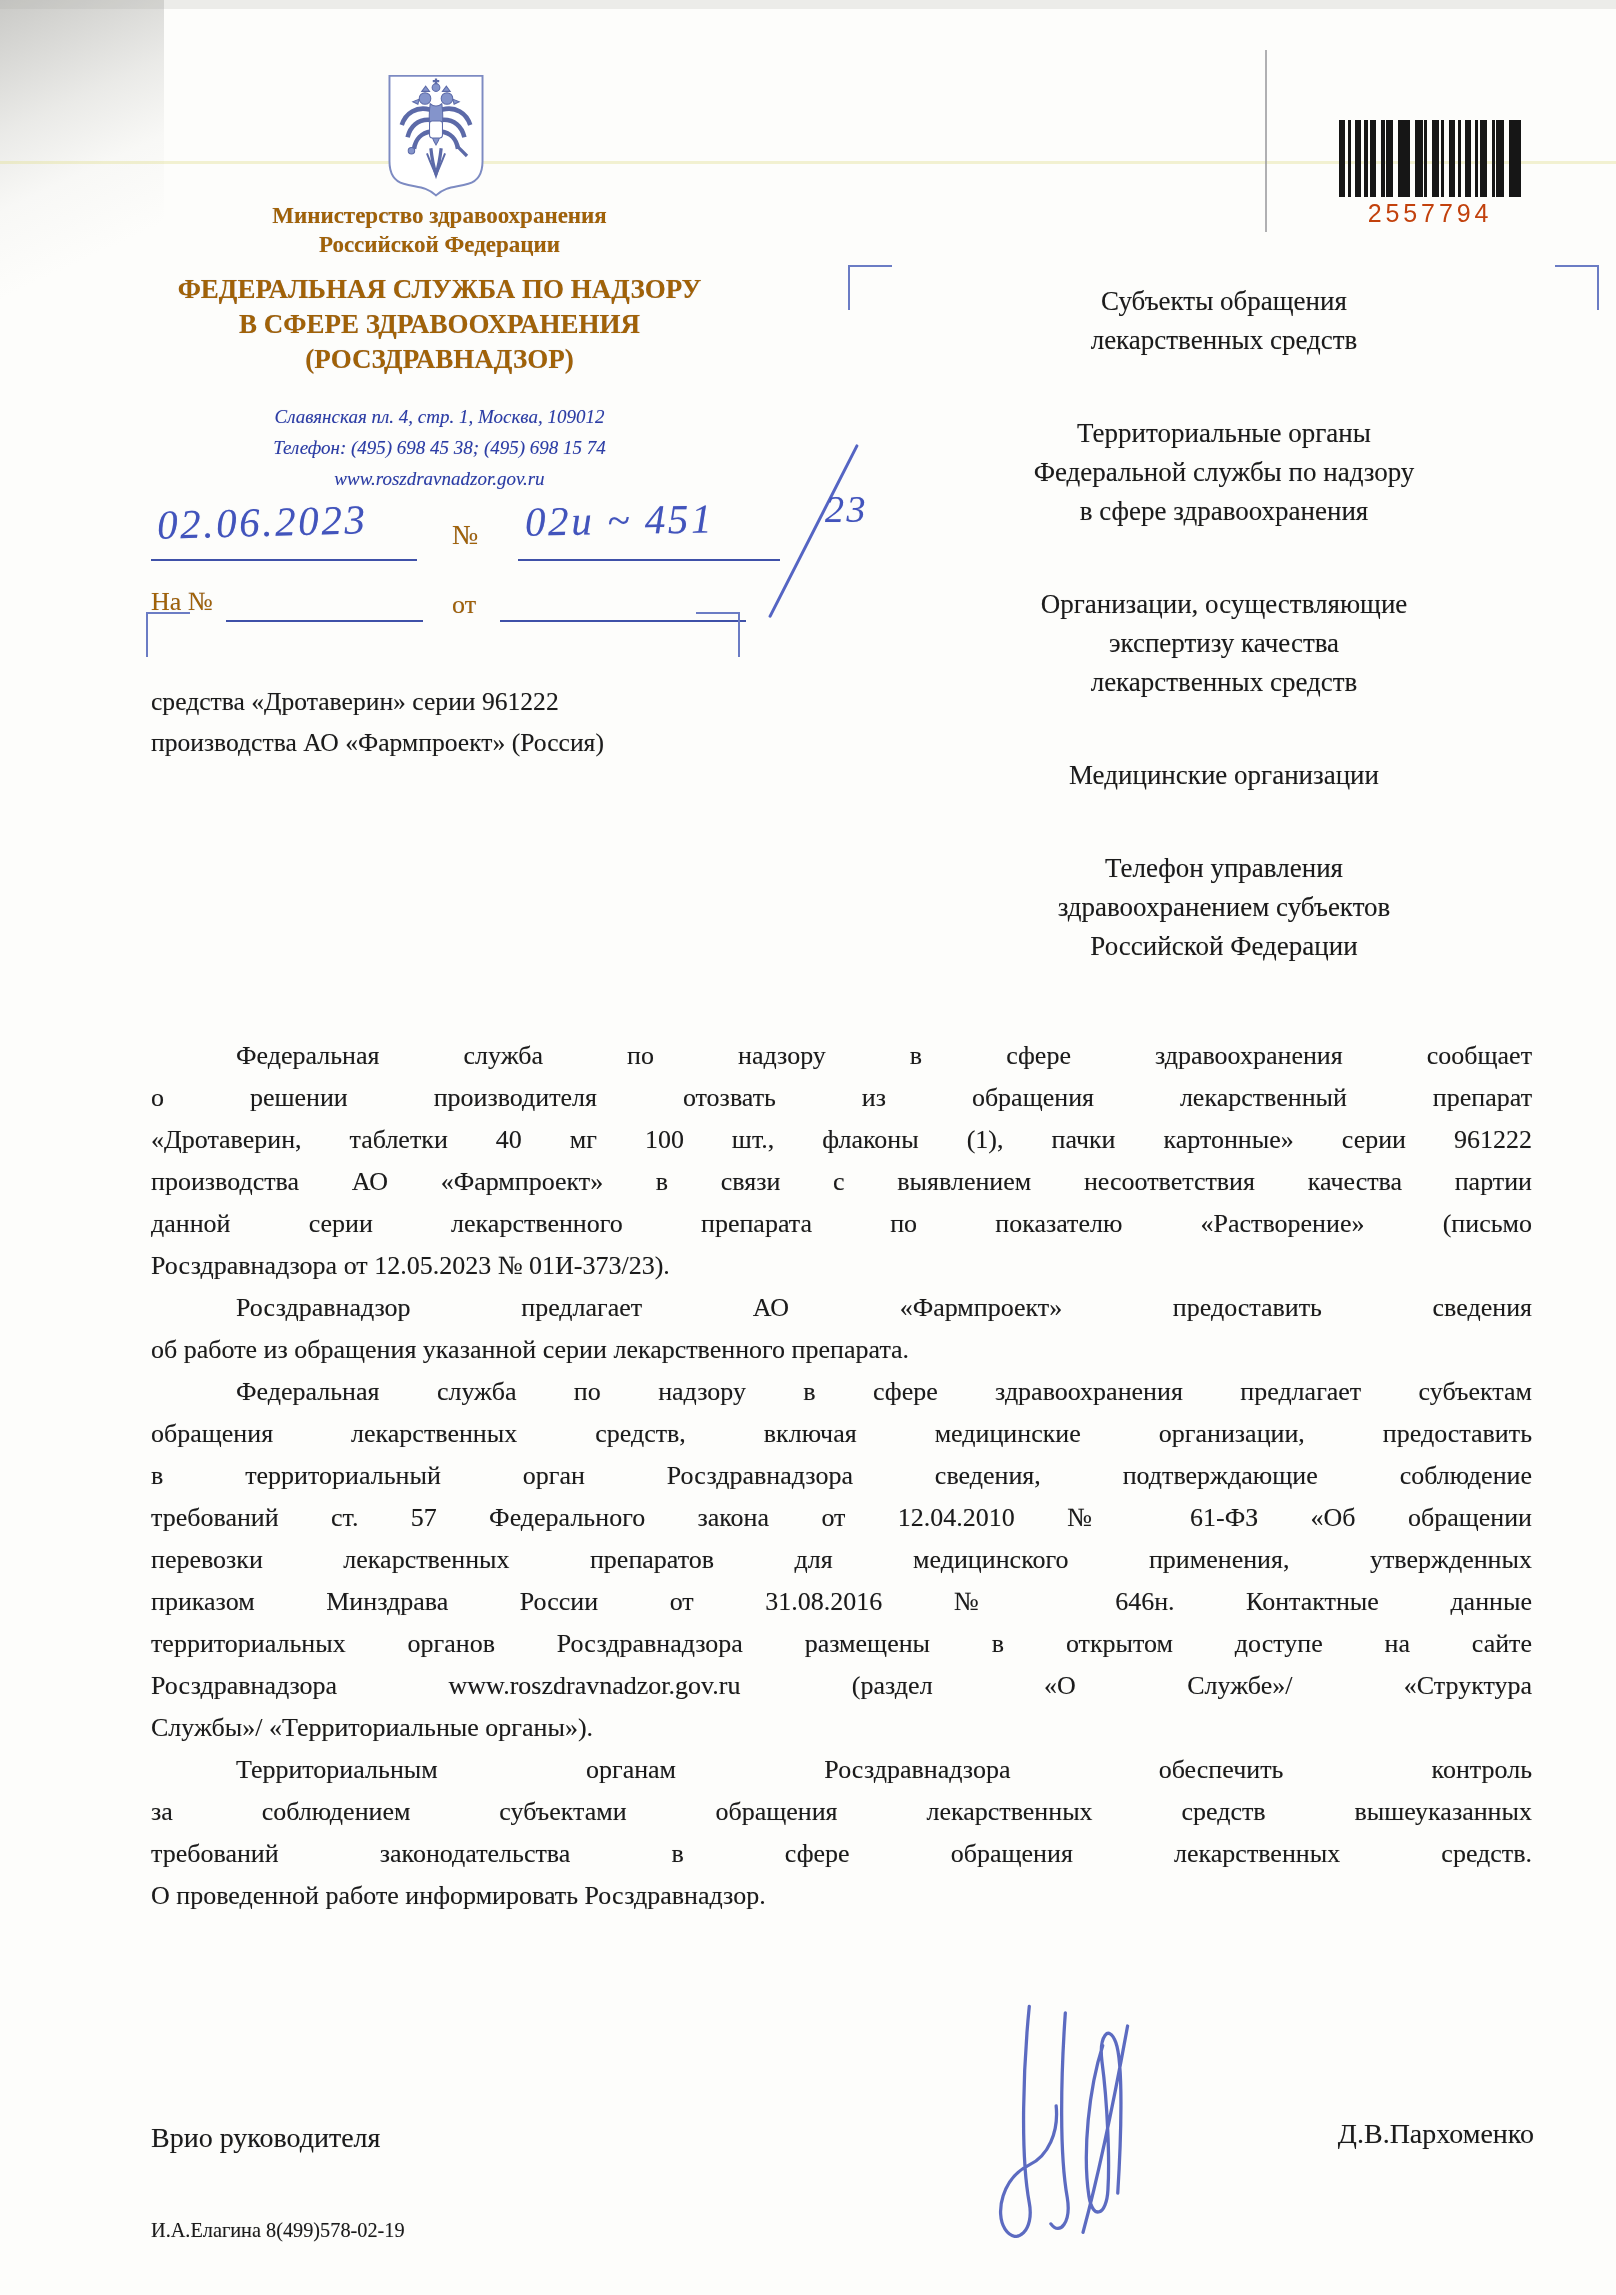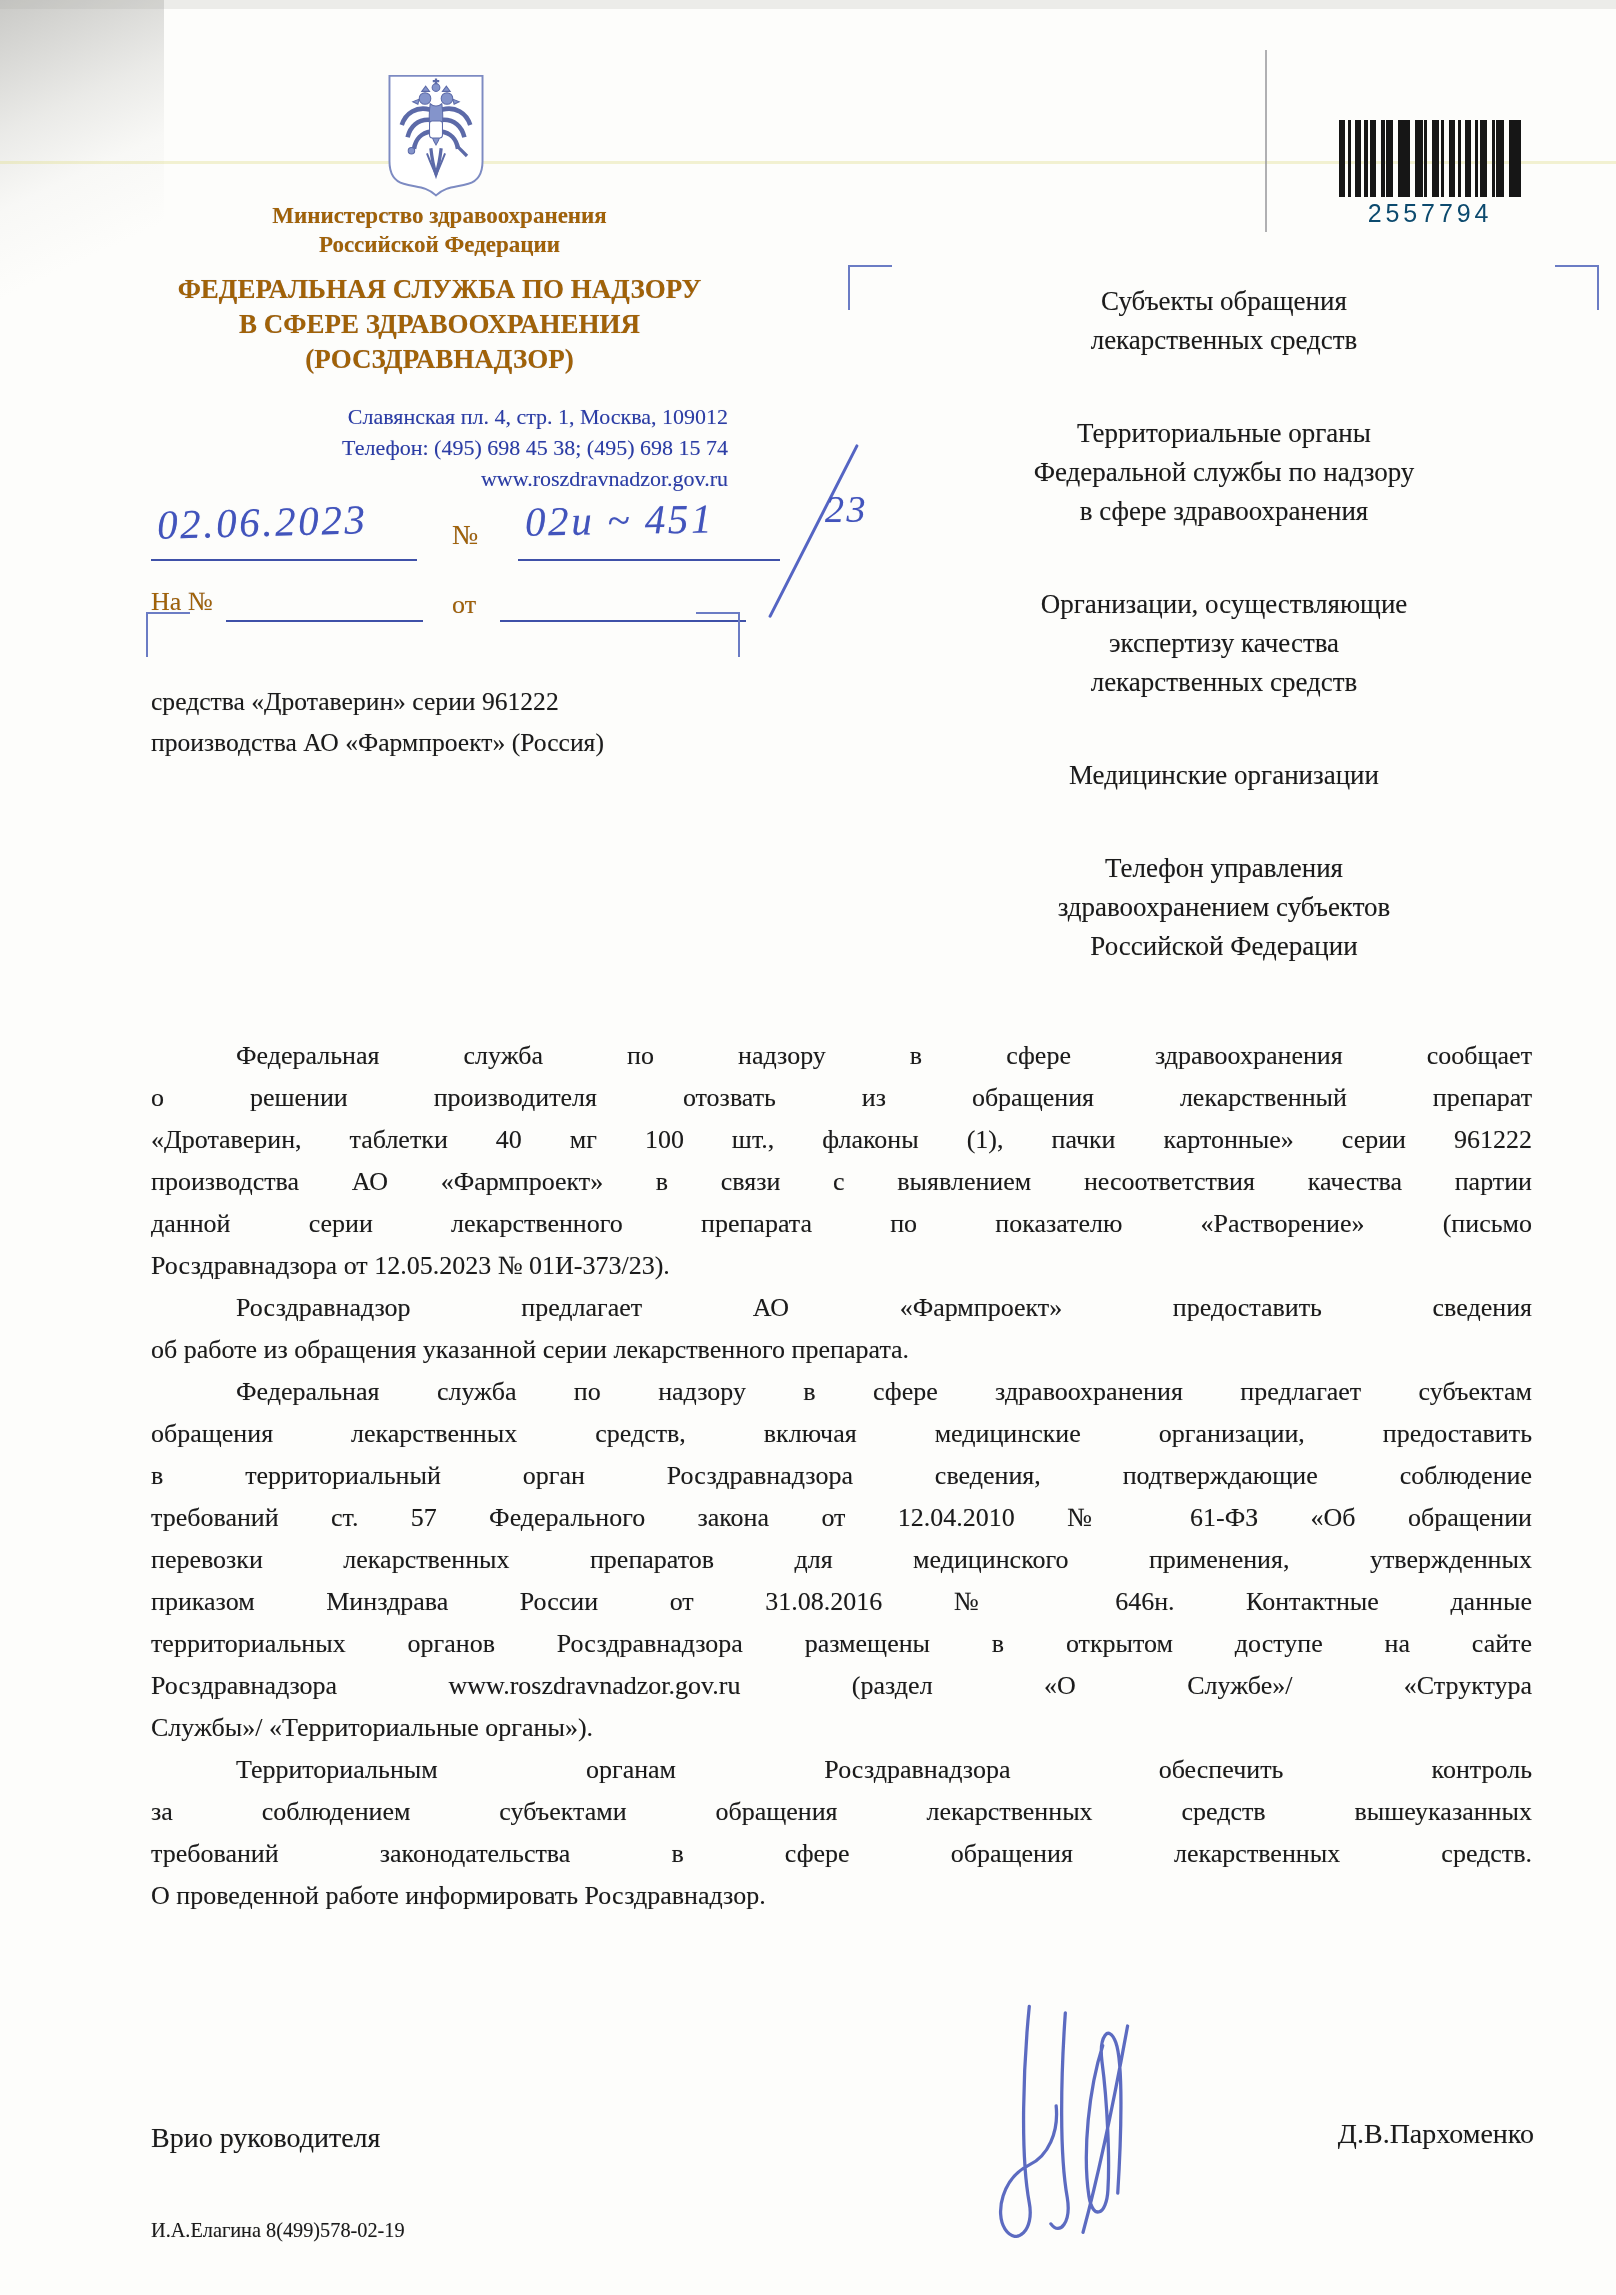--- a/index.html
+++ b/index.html
@@ -17,21 +17,21 @@
   }
   .scan-top-strip{left:0;top:0;width:1616px;height:9.2px;background:rgba(168,168,164,.20);}
   .scan-yellow-line{left:0;top:161px;width:1616px;height:3.3px;background:rgba(226,224,150,.42);}
   .scan-vline{left:1265px;top:50px;width:2px;height:182px;background:#95959a;opacity:.75;}
   .blue{color:#a16207;}
   .blue-soft{color:#2c3da5;}
   .scantext{text-shadow:0 0 0.7px rgba(0,0,0,.32);}
   .bluetext{text-shadow:0 0 0.7px rgba(40,60,160,.35);}
   .lh-ministry{left:151px;top:201px;width:577px;text-align:center;font-weight:bold;font-size:23px;line-height:29px;}
   .lh-service{left:151px;top:272px;width:577px;text-align:center;font-weight:bold;font-size:27px;line-height:35px;}
-  .lh-address{left:151px;top:401px;width:577px;text-align:right;font-size:22px;line-height:31px;}
+  .lh-address{left:151px;top:401px;width:577px;text-align:center;font-size:19px;line-height:31px;font-style:italic;}
   .hand{
     font-style:italic; color:#4254bc; font-size:41px;
     text-shadow:0 0 0.7px rgba(66,84,188,.45);
     letter-spacing:2.6px; white-space:nowrap;
   }
   .hand-date{left:157px;top:498px;transform:rotate(-1.5deg);}
   .hand-number{left:525px;top:496px;transform:rotate(-1deg);}
   .hand-slash{left:812px;top:434px;width:2.6px;height:194px;background:#4254bc;transform:rotate(27deg);border-radius:1.3px;opacity:.9;}
   .hand-slash-23{left:825px;top:487px;font-size:38px;}
   .u-line{border-bottom:2.6px solid #3f51a8;height:0;}
@@ -43,21 +43,21 @@
   .subject{left:151px;top:681px;width:643px;font-size:25.6px;line-height:41px;}
   .barcode-bars{
     left:1339px;top:120px;width:182px;height:77px;
     background-image:
       repeating-linear-gradient(90deg,#161616 0 3.3px,transparent 3.3px 8.5px),
       repeating-linear-gradient(90deg,#161616 0 5.9px,transparent 5.9px 15.7px);
   }
   .barcode-num{
     left:1339px;top:199px;width:182px;text-align:center;
     font-family:"Liberation Sans","DejaVu Sans",sans-serif;
-    font-size:25px;letter-spacing:3.9px;color:#0c4a6e;
+    font-size:25px;letter-spacing:3.9px;color:#c2410c;
   }
   .recipients{left:872px;top:282px;width:704px;font-size:27px;line-height:39px;text-align:center;}
   .recipient{margin-bottom:54px;}
   .body-text{left:151px;top:1035px;width:1381px;font-size:26px;line-height:42px;}
   .body-line{text-align:justify;text-align-last:justify;}
   .body-line.last{text-align-last:left;}
   .body-line.first{padding-left:85px;}
   .sig-title{left:151px;top:2122px;font-size:28px;}
   .sig-name{left:1239px;top:2118px;width:295px;text-align:right;font-size:28px;}
   .sig-svg{left:931px;top:1980px;}

